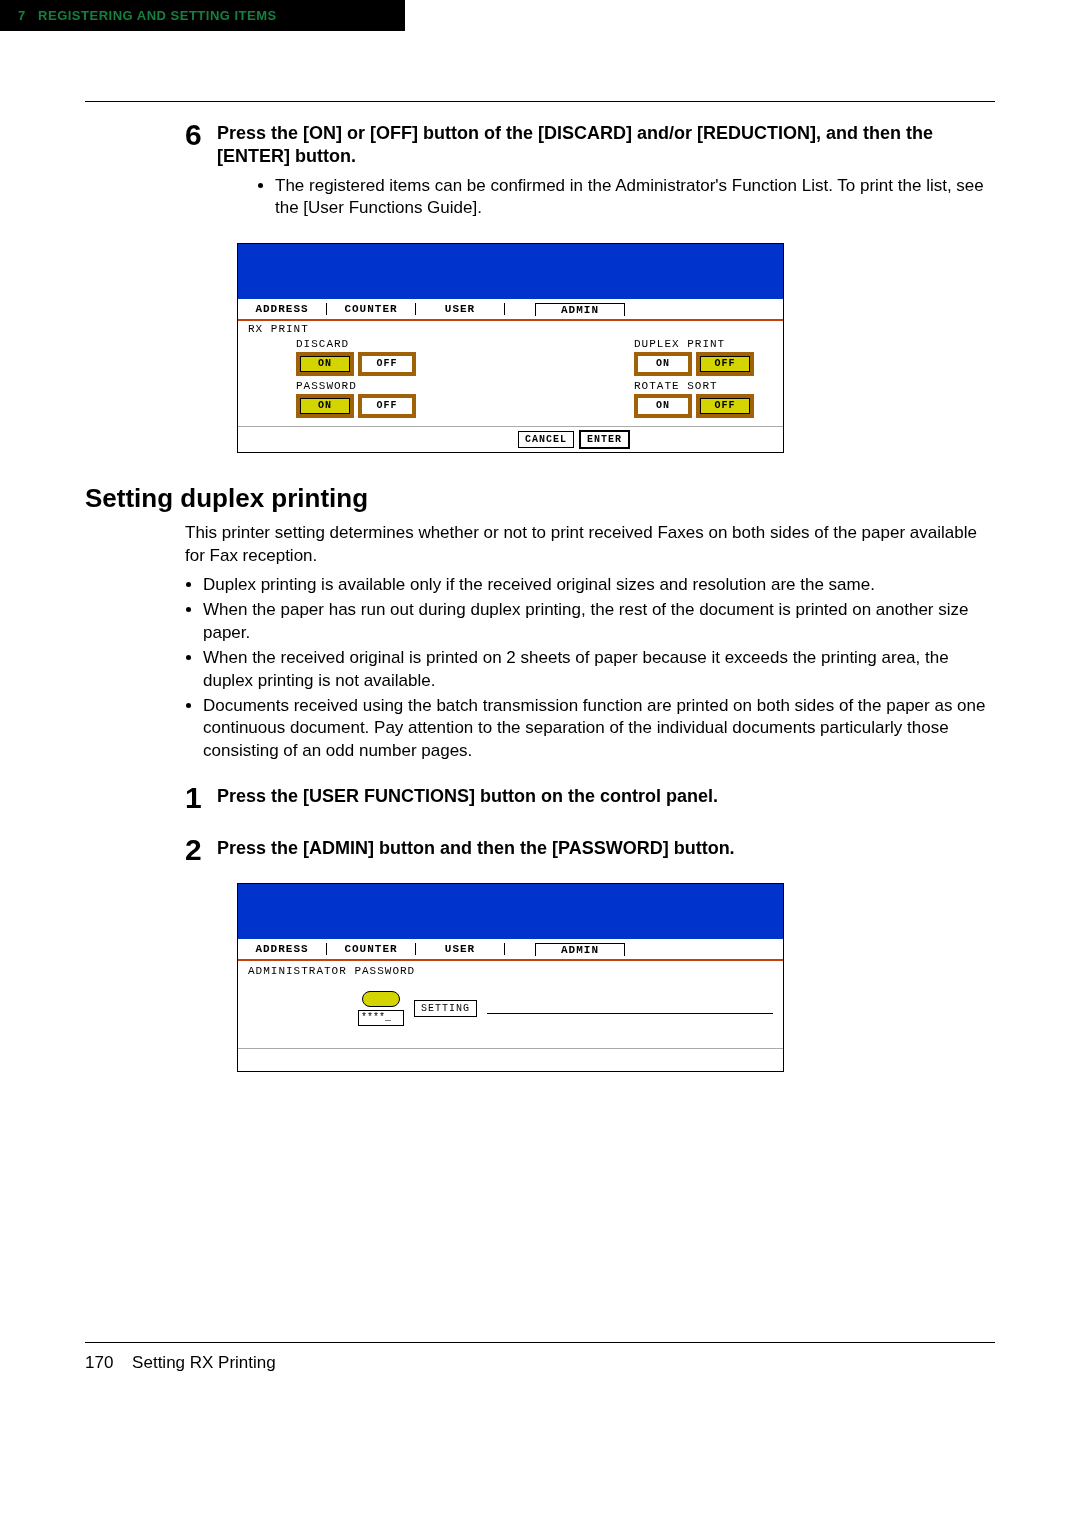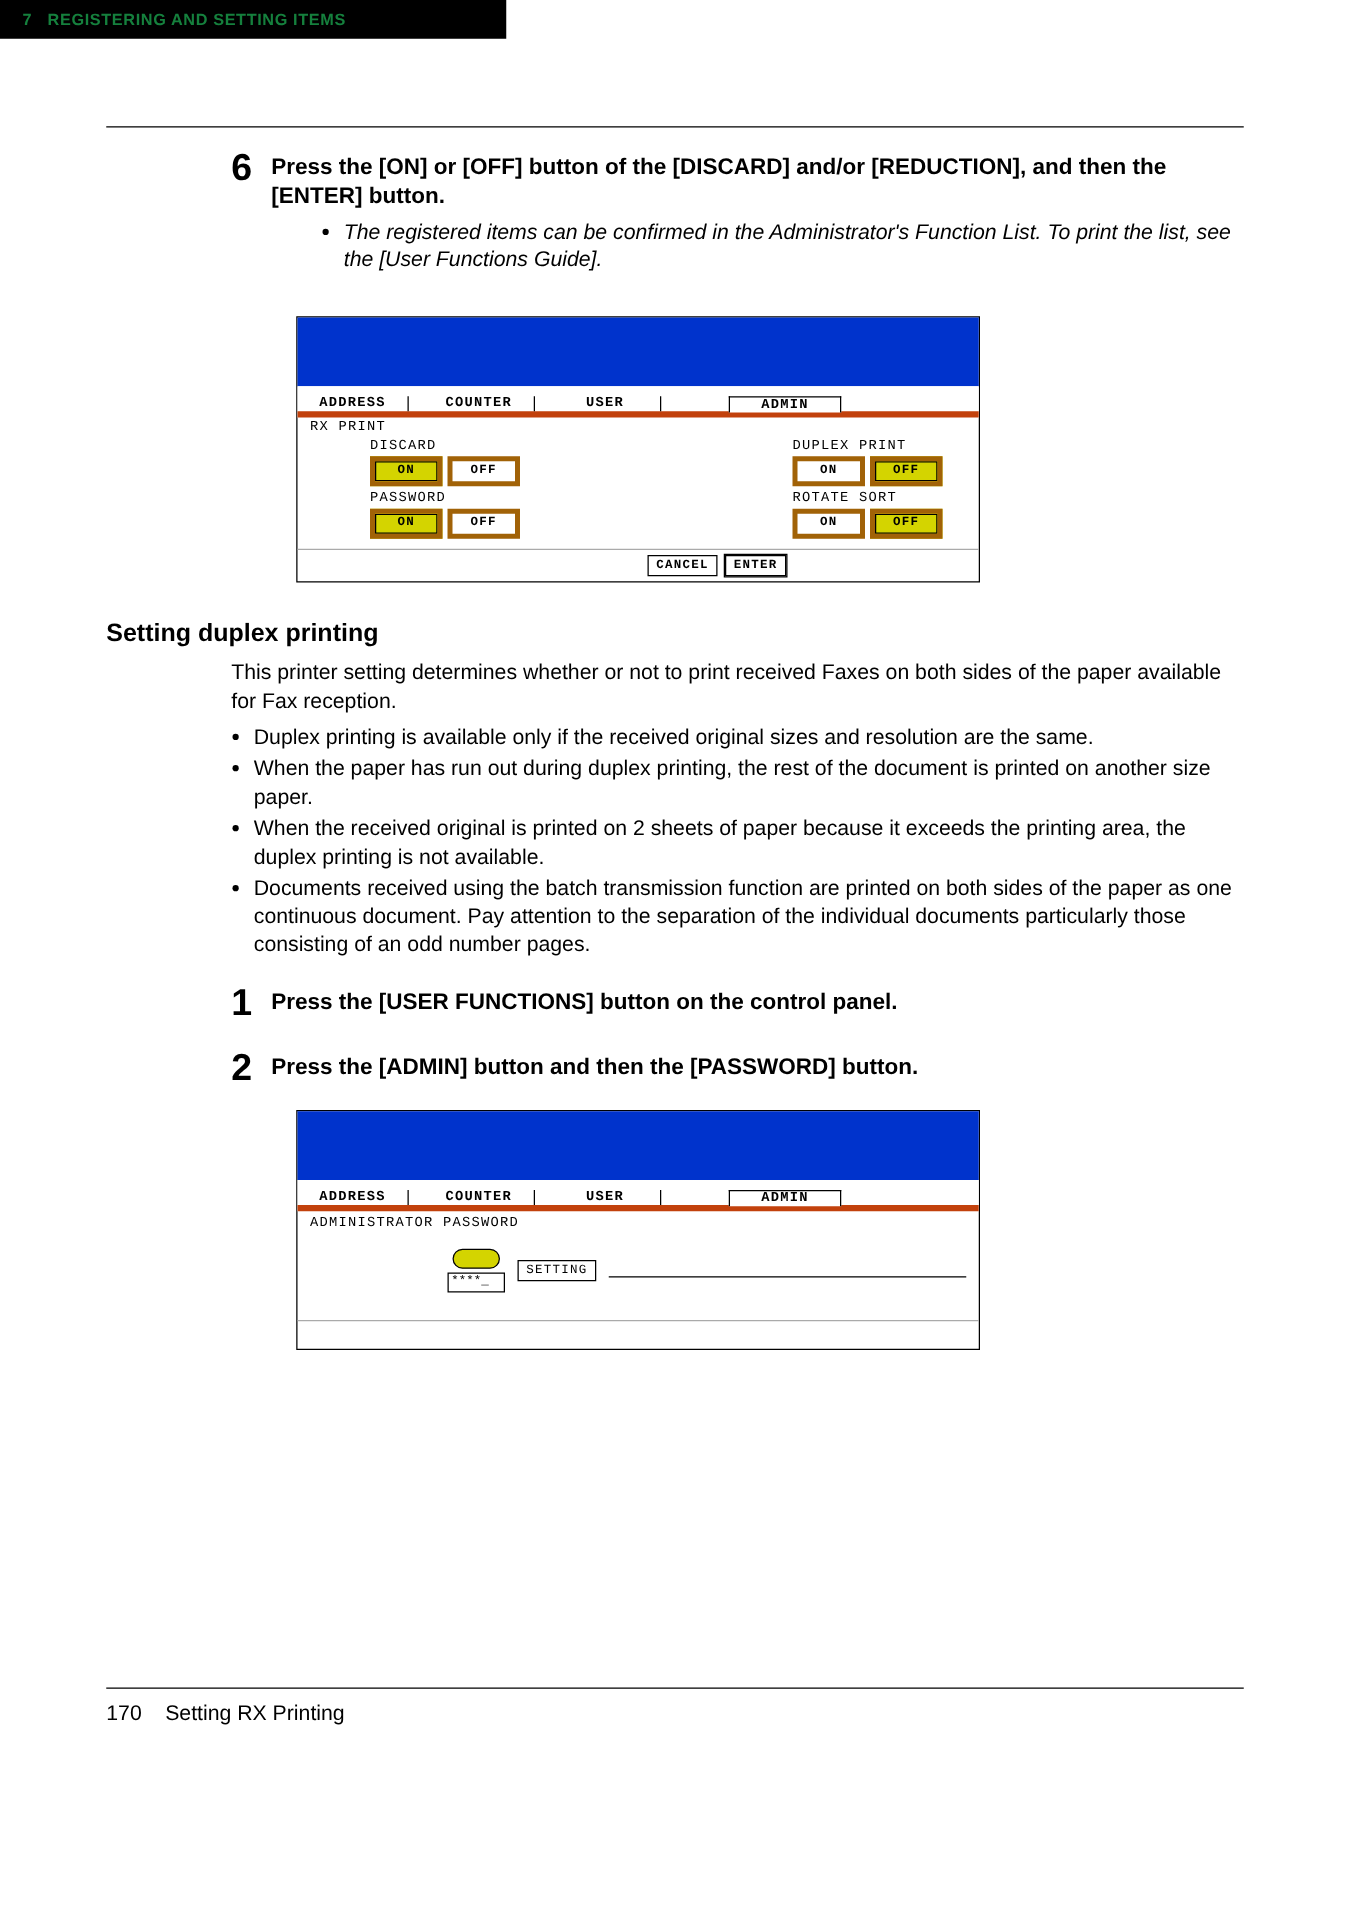--- a/index.html
+++ b/index.html
@@ -48,41 +48,39 @@
     font-weight: bold;
     font-size: 18px;
     line-height: 1.3;
   }
   .sub-bullet {
     margin: 6px 0 0 18px;
     font-size: 17px;
     line-height: 1.3;
   }
   .sub-bullet li {
-    margin-bottom: 16px;
-    font-style: italic;
+    margin-bottom: 6px;
   }
   .screenshot {
     margin: 18px 0 30px 152px;
     width: 545px;
     border: 1px solid #000;
     font-family: "Courier New", monospace;
     font-size: 12px;
   }
   .scr-bluebar {
     background: #0033cc;
     height: 55px;
   }
   .scr-tabs {
     display: flex;
     background: #fff;
-    border-bottom: 5px solid #c2410c;
+    border-bottom: 2px solid #c2410c;
     height: 20px;
-    align-items: flex-end;
-    gap: 12px;
+    align-items: center;
   }
   .scr-tab {
     width: 88px;
     text-align: center;
     font-weight: bold;
     font-size: 11px;
     border-right: 1px solid #000;
     display: flex;
     align-items: center;
     justify-content: center;
@@ -156,21 +154,21 @@
     font-size: 10px;
     font-weight: bold;
     padding: 2px 6px;
     letter-spacing: 1px;
     background: #fff;
   }
   .scr-footer-btn.enter {
     box-shadow: 0 0 0 1px #000;
   }
   .section-heading {
-    font-size: 20px;
+    font-size: 26px;
     font-weight: bold;
     margin: 30px 0 8px 0;
   }
   .intro {
     margin-left: 100px;
     font-size: 17px;
     line-height: 1.35;
   }
   .intro-bullets {
     margin: 6px 0 20px 118px;

